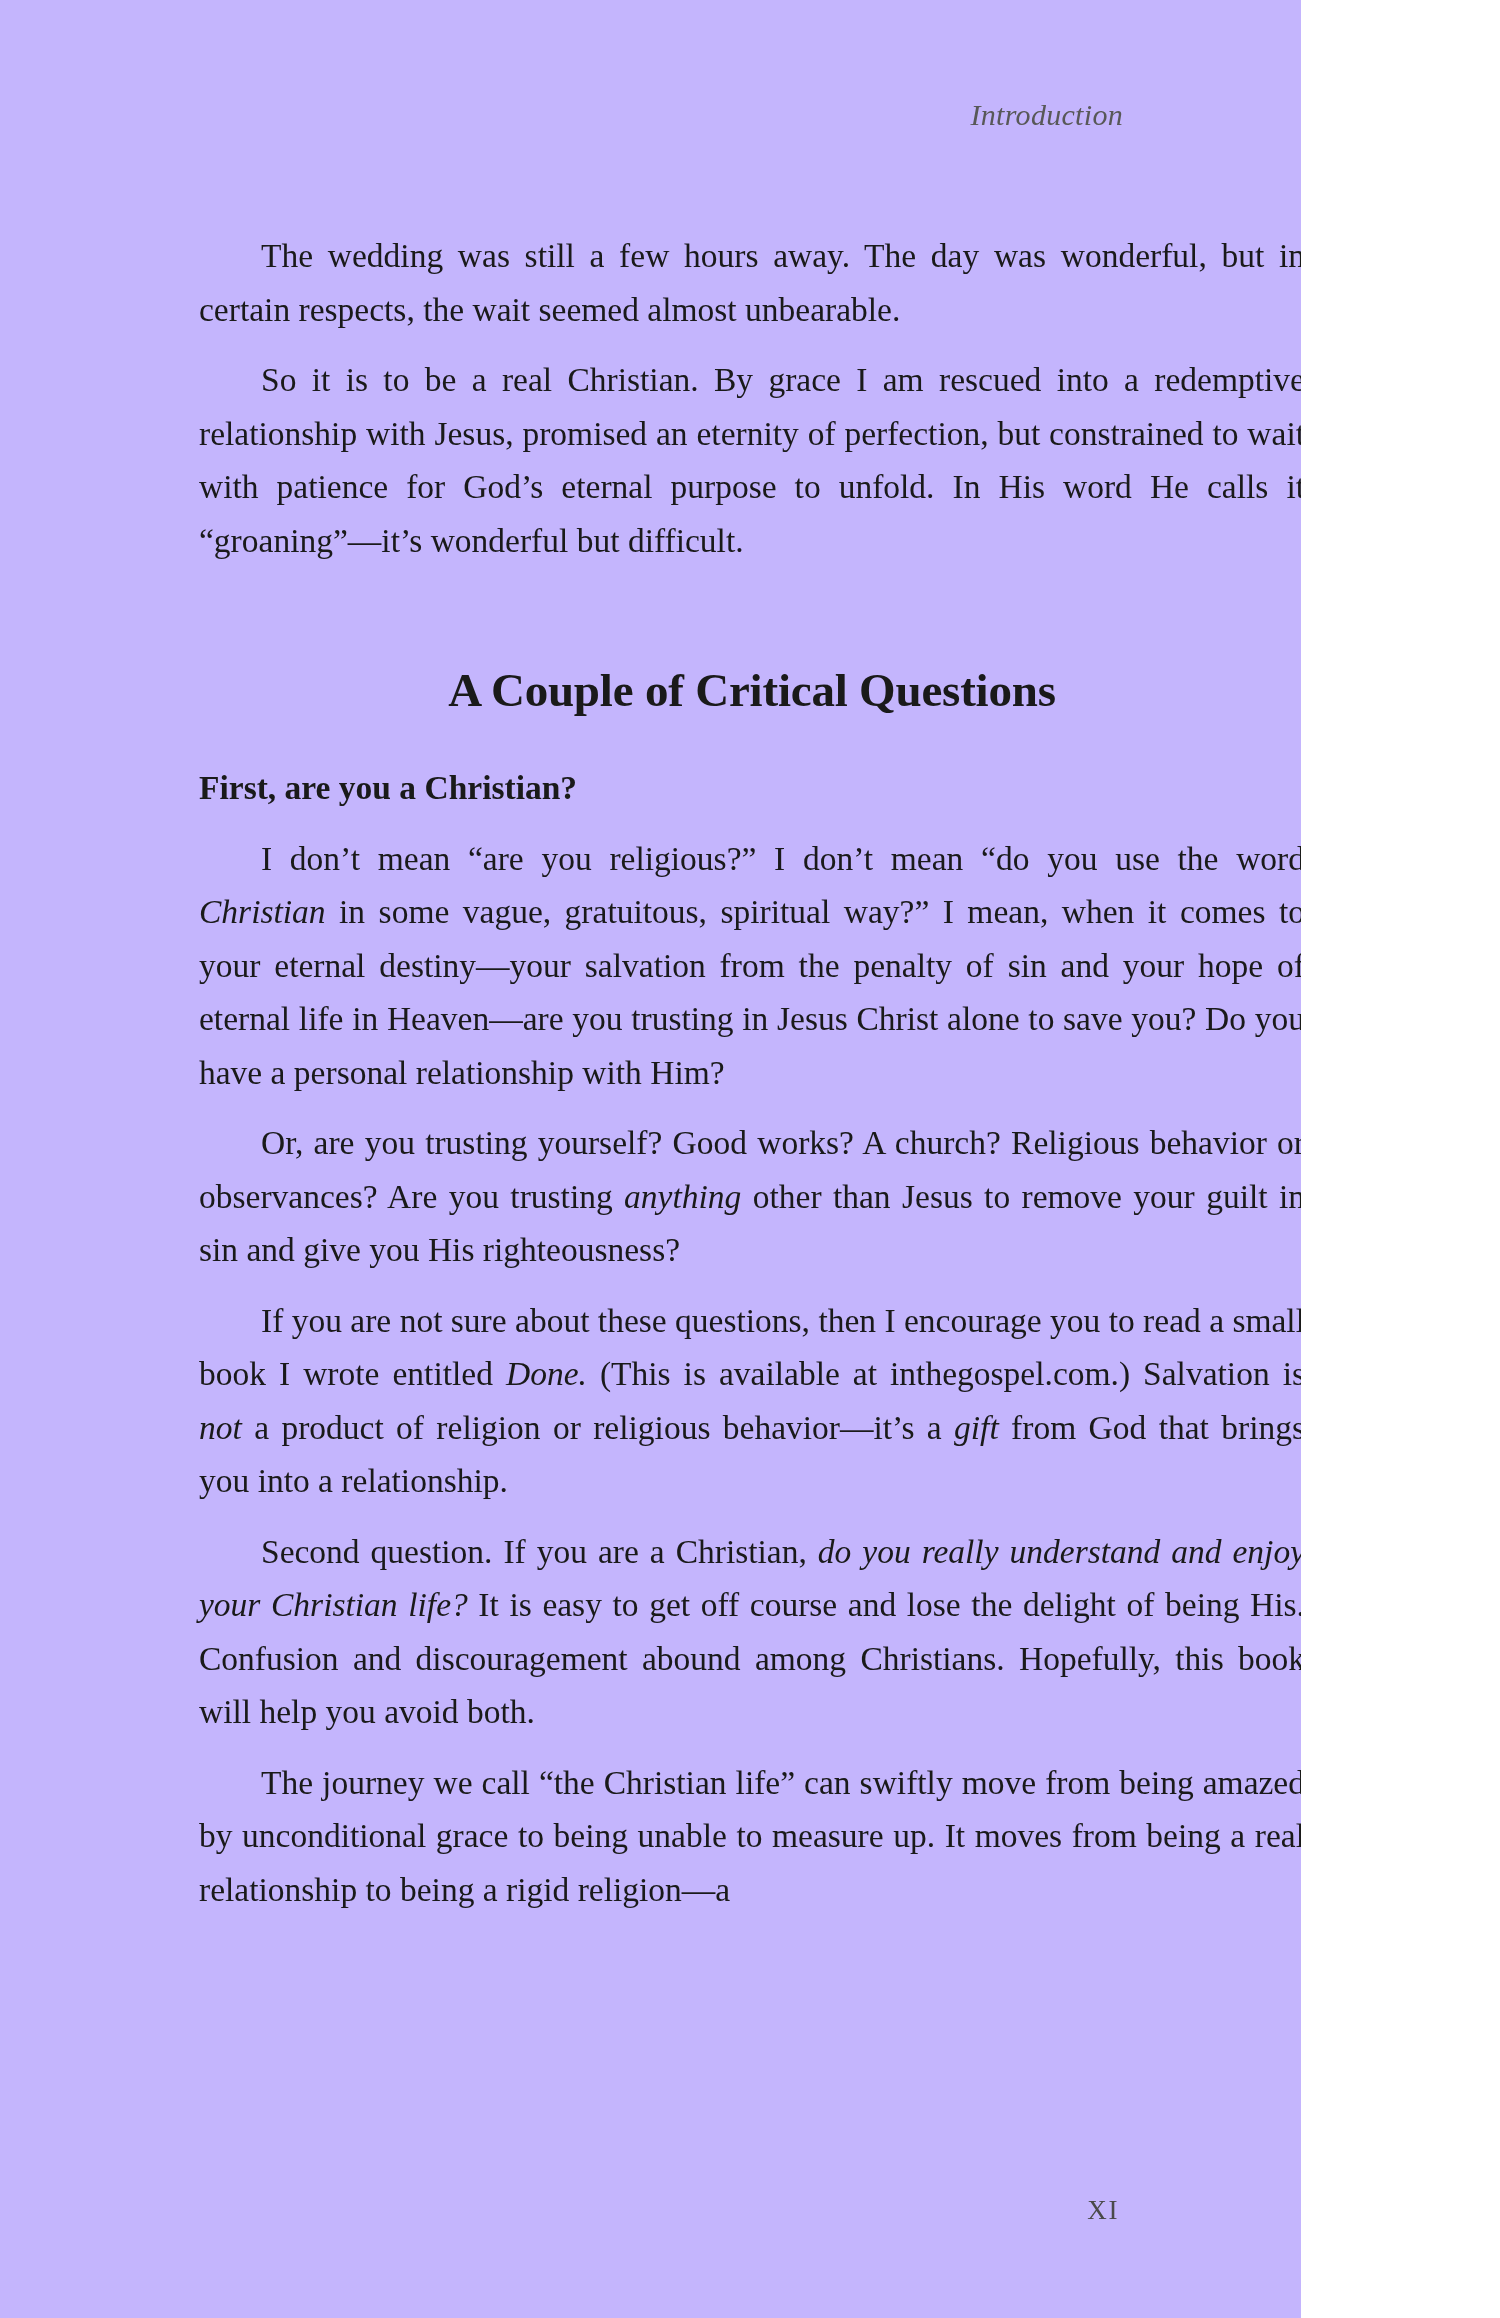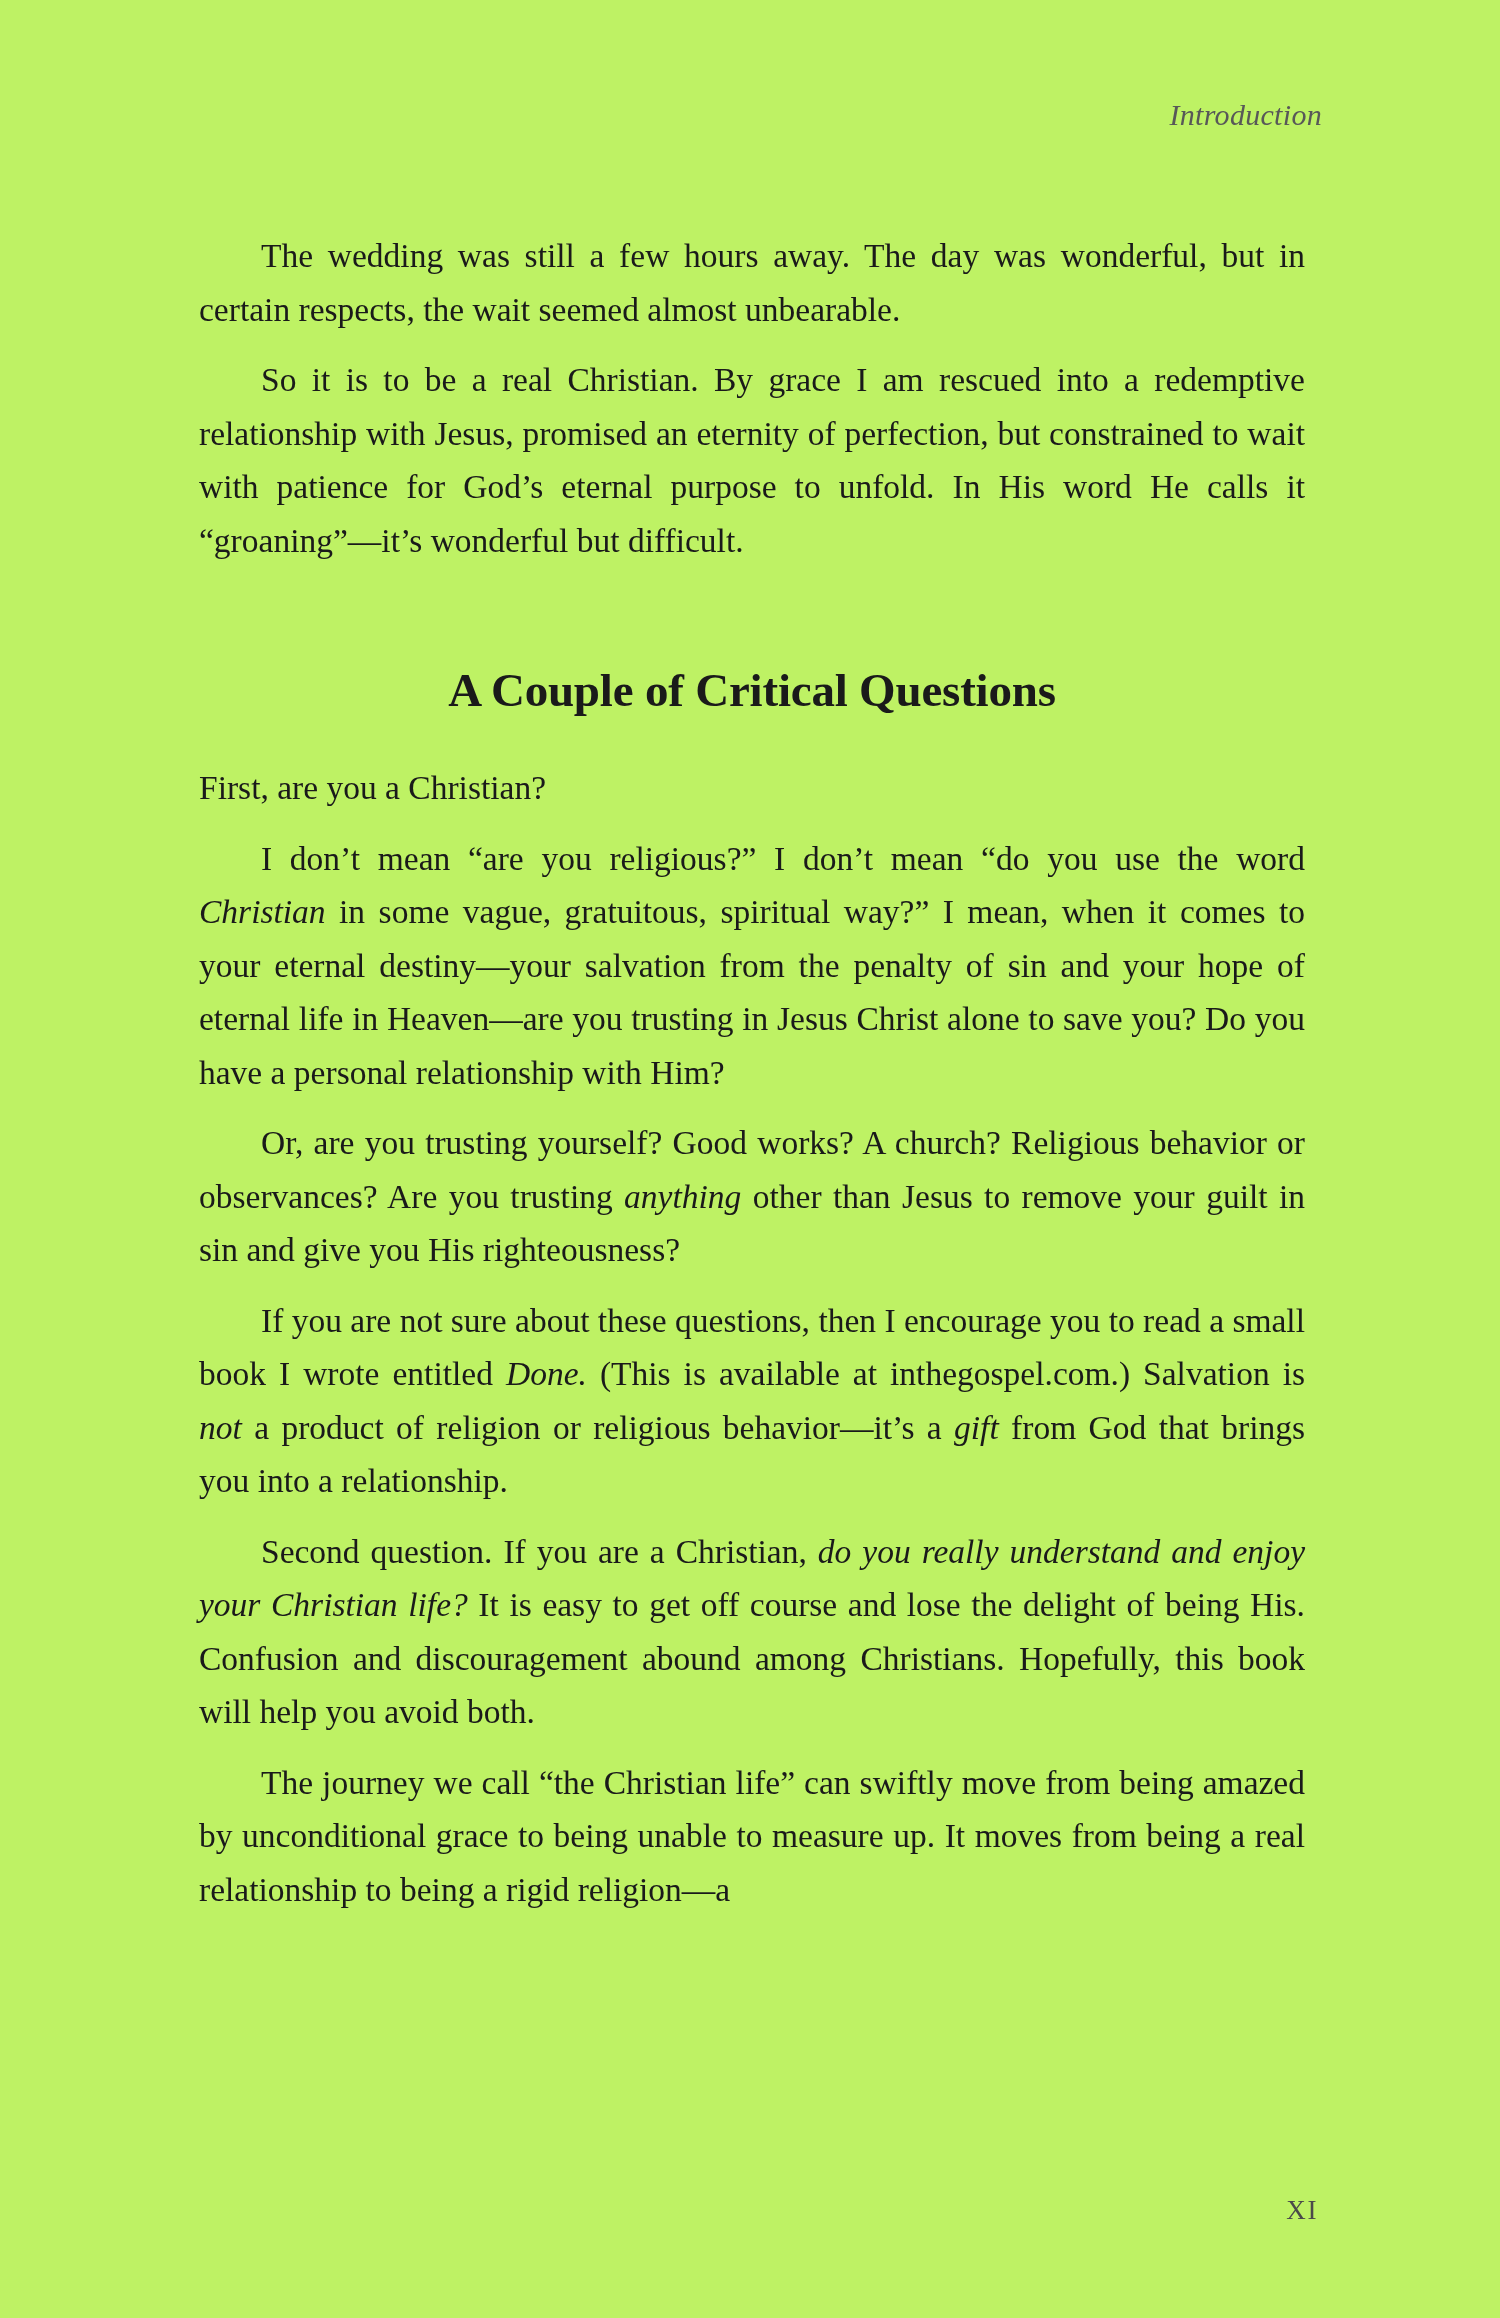--- a/index.html
+++ b/index.html
@@ -2,23 +2,23 @@
 <html><head>
 <meta charset="utf-8">
 <style>
   html, body {
     margin: 0;
     padding: 0;
     background: #ffffff;
   }
   .page {
     position: relative;
-    width: 1500px;
+    width: 1301px;
     height: 2318px;
-    background: #bef264;
+    background: #c4b5fd;
     box-sizing: border-box;
     font-family: "Liberation Serif", "DejaVu Serif", serif;
     color: #1a1a1a;
     overflow: hidden;
   }
   .running-head {
     position: absolute;
     top: 98px;
     right: 178px;
     font-style: italic;
@@ -36,20 +36,21 @@
     margin: 17px;
     font-size: 33.5px;
     line-height: 53.5px;
     text-align: justify;
     text-justify: inter-word;
     text-indent: 62px;
     hyphens: none;
   }
   p.noindent {
     text-indent: 0;
+    font-weight: bold;
   }
   .section-heading {
     margin: 0;
     font-size: 47px;
     font-weight: bold;
     line-height: 56px;
     letter-spacing: -0.2px;
     padding-top: 78px;
     padding-bottom: 26px;
     text-align: center;

